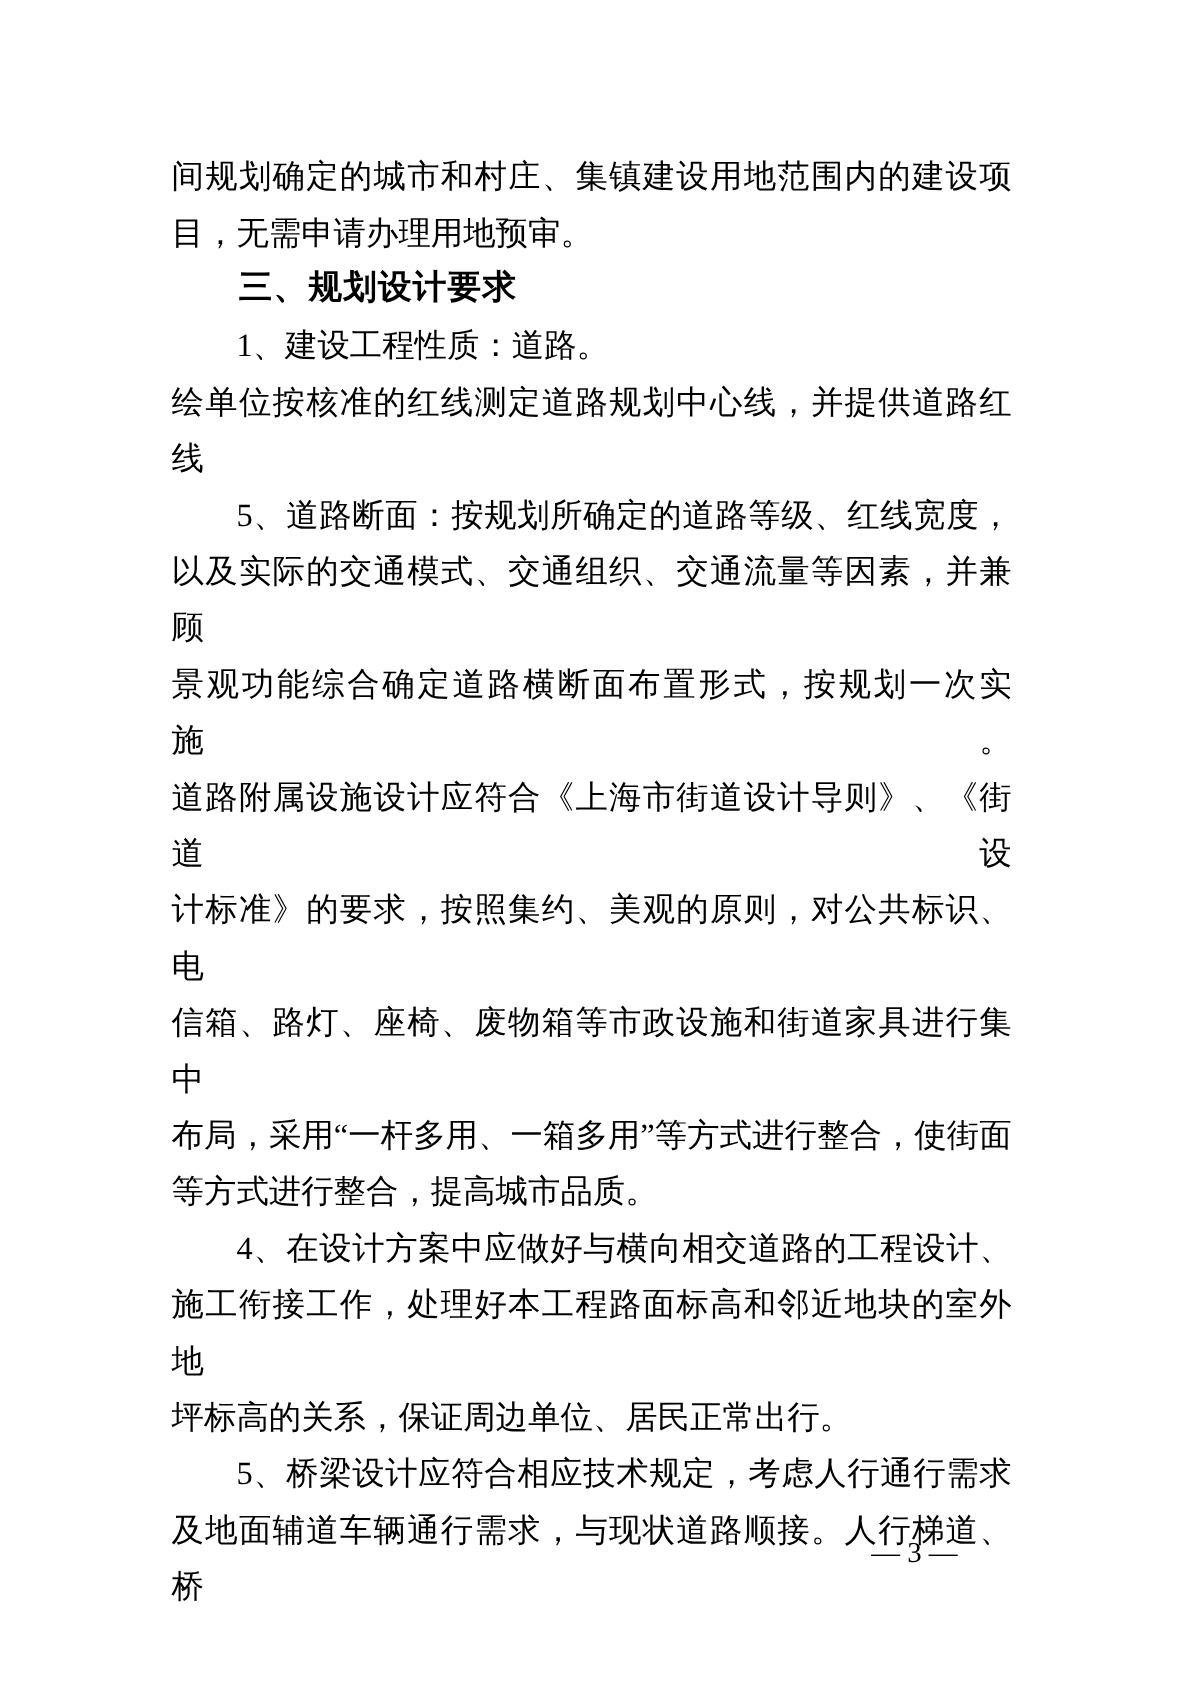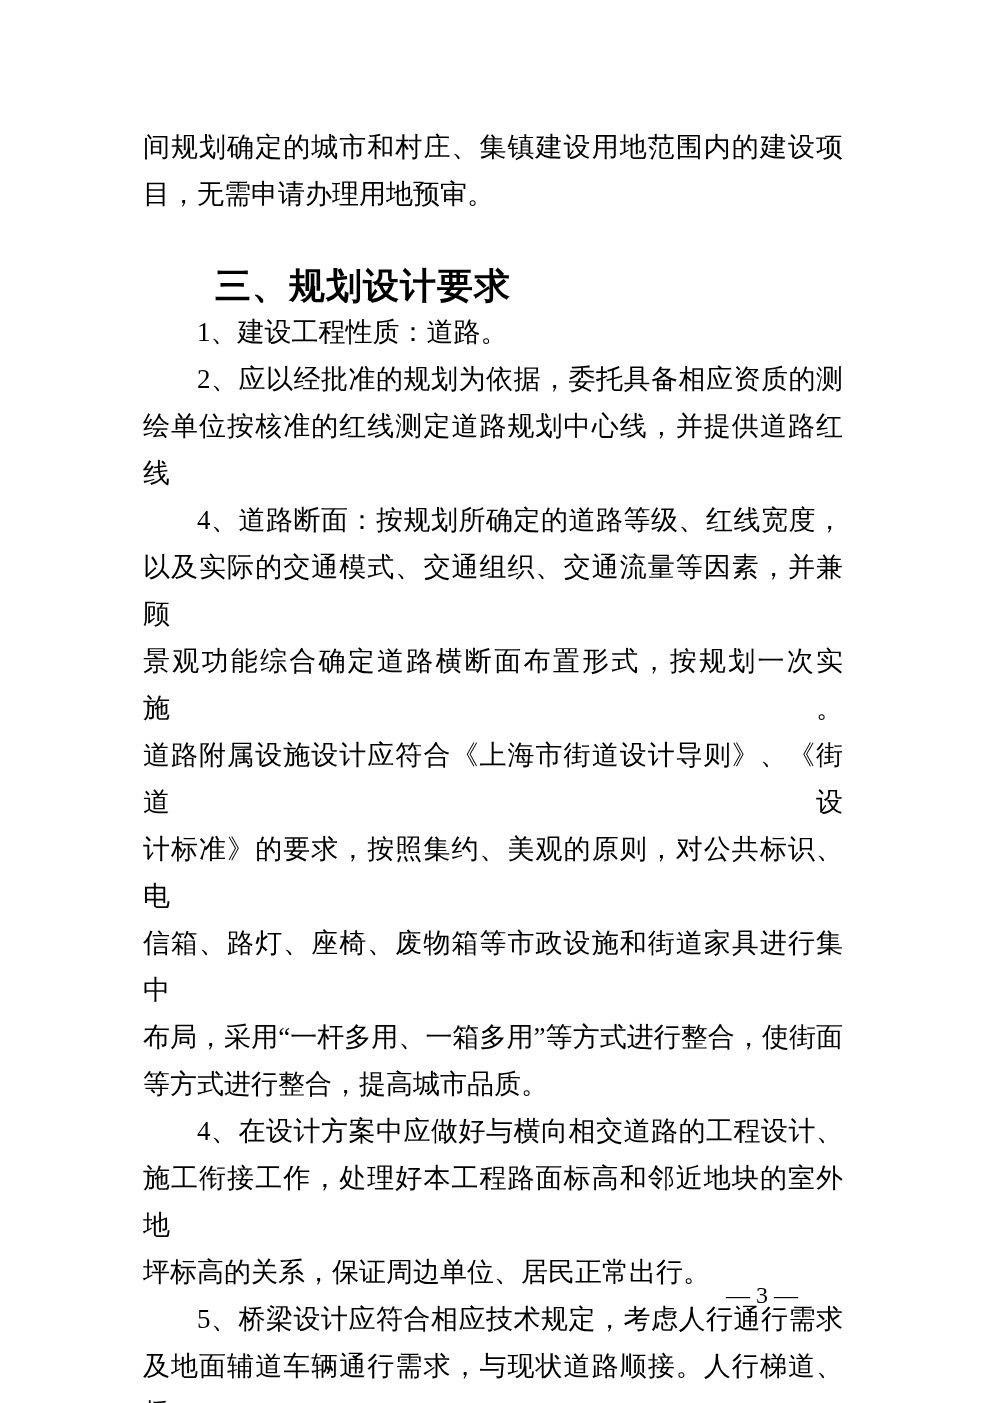--- a/index.html
+++ b/index.html
@@ -30,48 +30,46 @@
     min-height: 47px;
   }
   .line.justify {
     text-align: justify;
     text-align-last: justify;
   }
   .line.indent {
     text-indent: 2em;
   }
   .line.heading {
-    font-family: Liberation Sans, sans-serif;
+    font-family: Liberation Mono, monospace;
     font-weight: bold;
-    font-size: 36px;
+    font-size: 28px;
     letter-spacing: 1px;
-    margin-top: 44px;
   }
   .page-number {
     position: absolute;
     left: 726px;
     top: 1282px;
     font-family: "Liberation Serif", serif;
     font-size: 24px;
     color: #000000;
     white-space: pre;
   }
 </style>
 </head>
 <body>
 
 <div class="page">
   <div class="content" id="content">
       <div class="line justify">间规划确定的城市和村庄、集镇建设用地范围内的建设项</div>
       <div class="line">目，无需申请办理用地预审。</div>
       <div class="line indent heading">三、规划设计要求</div>
       <div class="line indent">1、建设工程性质：道路。</div>
-      <div class="line justify indent">2、应以经批准的规划为依据，委托具备相应资质的测</div>
       <div class="line justify">绘单位按核准的红线测定道路规划中心线，并提供道路红线</div>
-      <div class="line justify indent">4、道路断面：按规划所确定的道路等级、红线宽度，</div>
+      <div class="line justify indent">5、道路断面：按规划所确定的道路等级、红线宽度，</div>
       <div class="line justify">以及实际的交通模式、交通组织、交通流量等因素，并兼顾</div>
       <div class="line justify">景观功能综合确定道路横断面布置形式，按规划一次实施。</div>
       <div class="line justify">道路附属设施设计应符合《上海市街道设计导则》、《街道设</div>
       <div class="line justify">计标准》的要求，按照集约、美观的原则，对公共标识、电</div>
       <div class="line justify">信箱、路灯、座椅、废物箱等市政设施和街道家具进行集中</div>
       <div class="line justify">布局，采用“一杆多用、一箱多用”等方式进行整合，使街面</div>
       <div class="line">等方式进行整合，提高城市品质。</div>
       <div class="line justify indent">4、在设计方案中应做好与横向相交道路的工程设计、</div>
       <div class="line justify">施工衔接工作，处理好本工程路面标高和邻近地块的室外地</div>
       <div class="line">坪标高的关系，保证周边单位、居民正常出行。</div>

